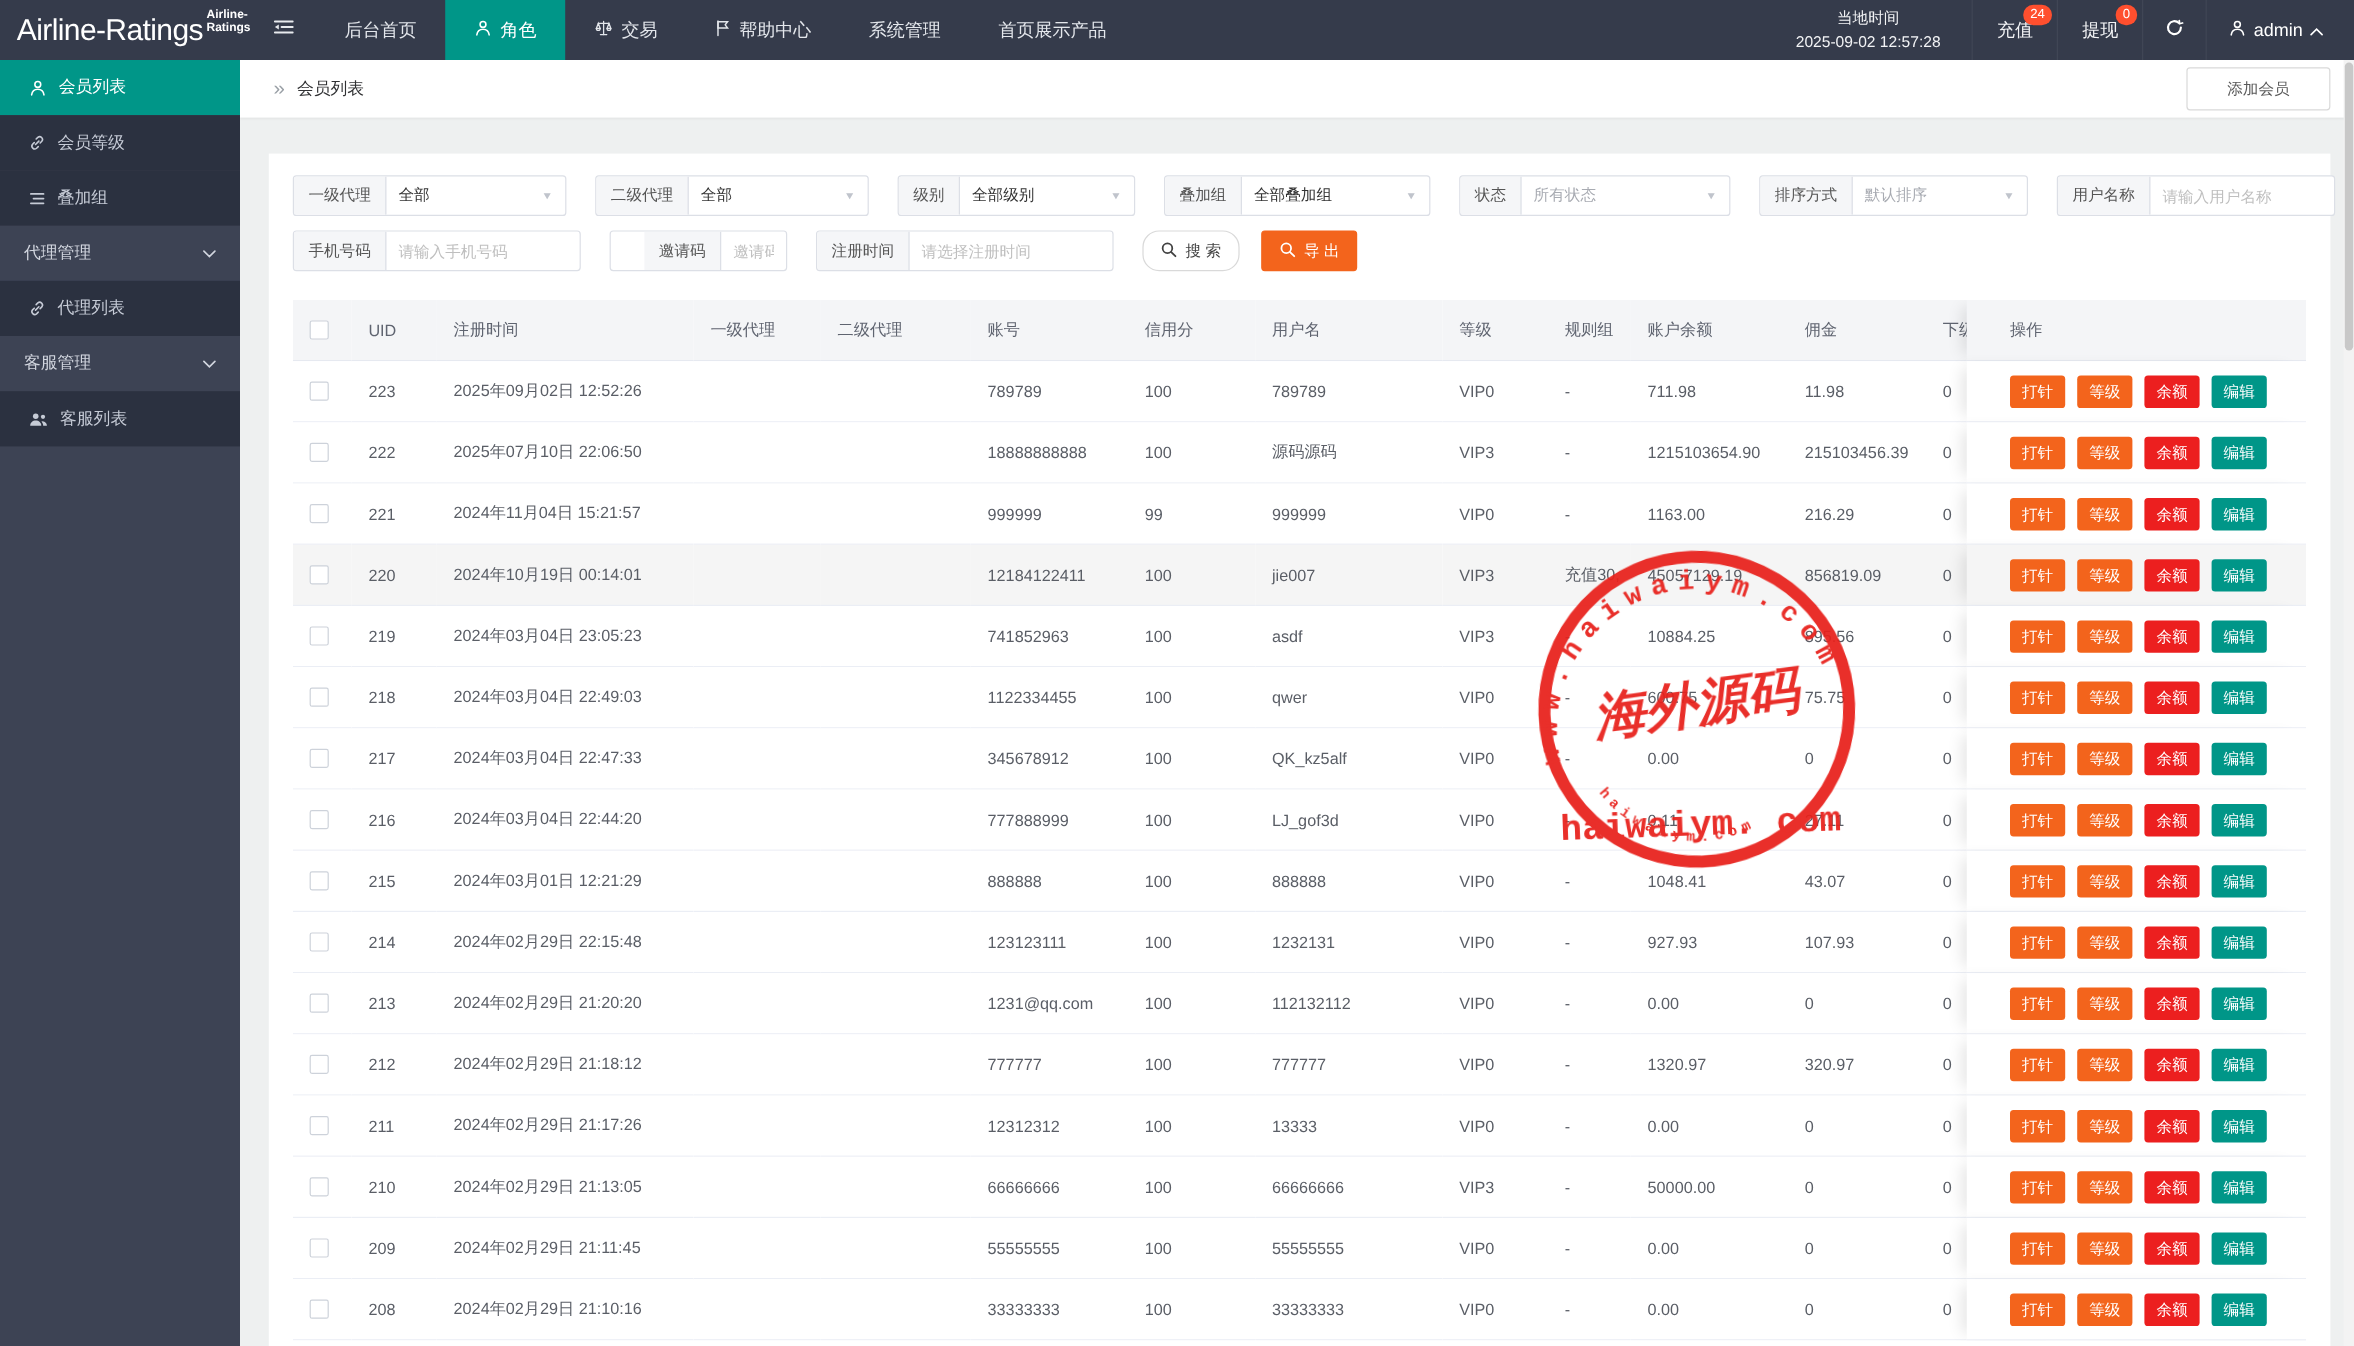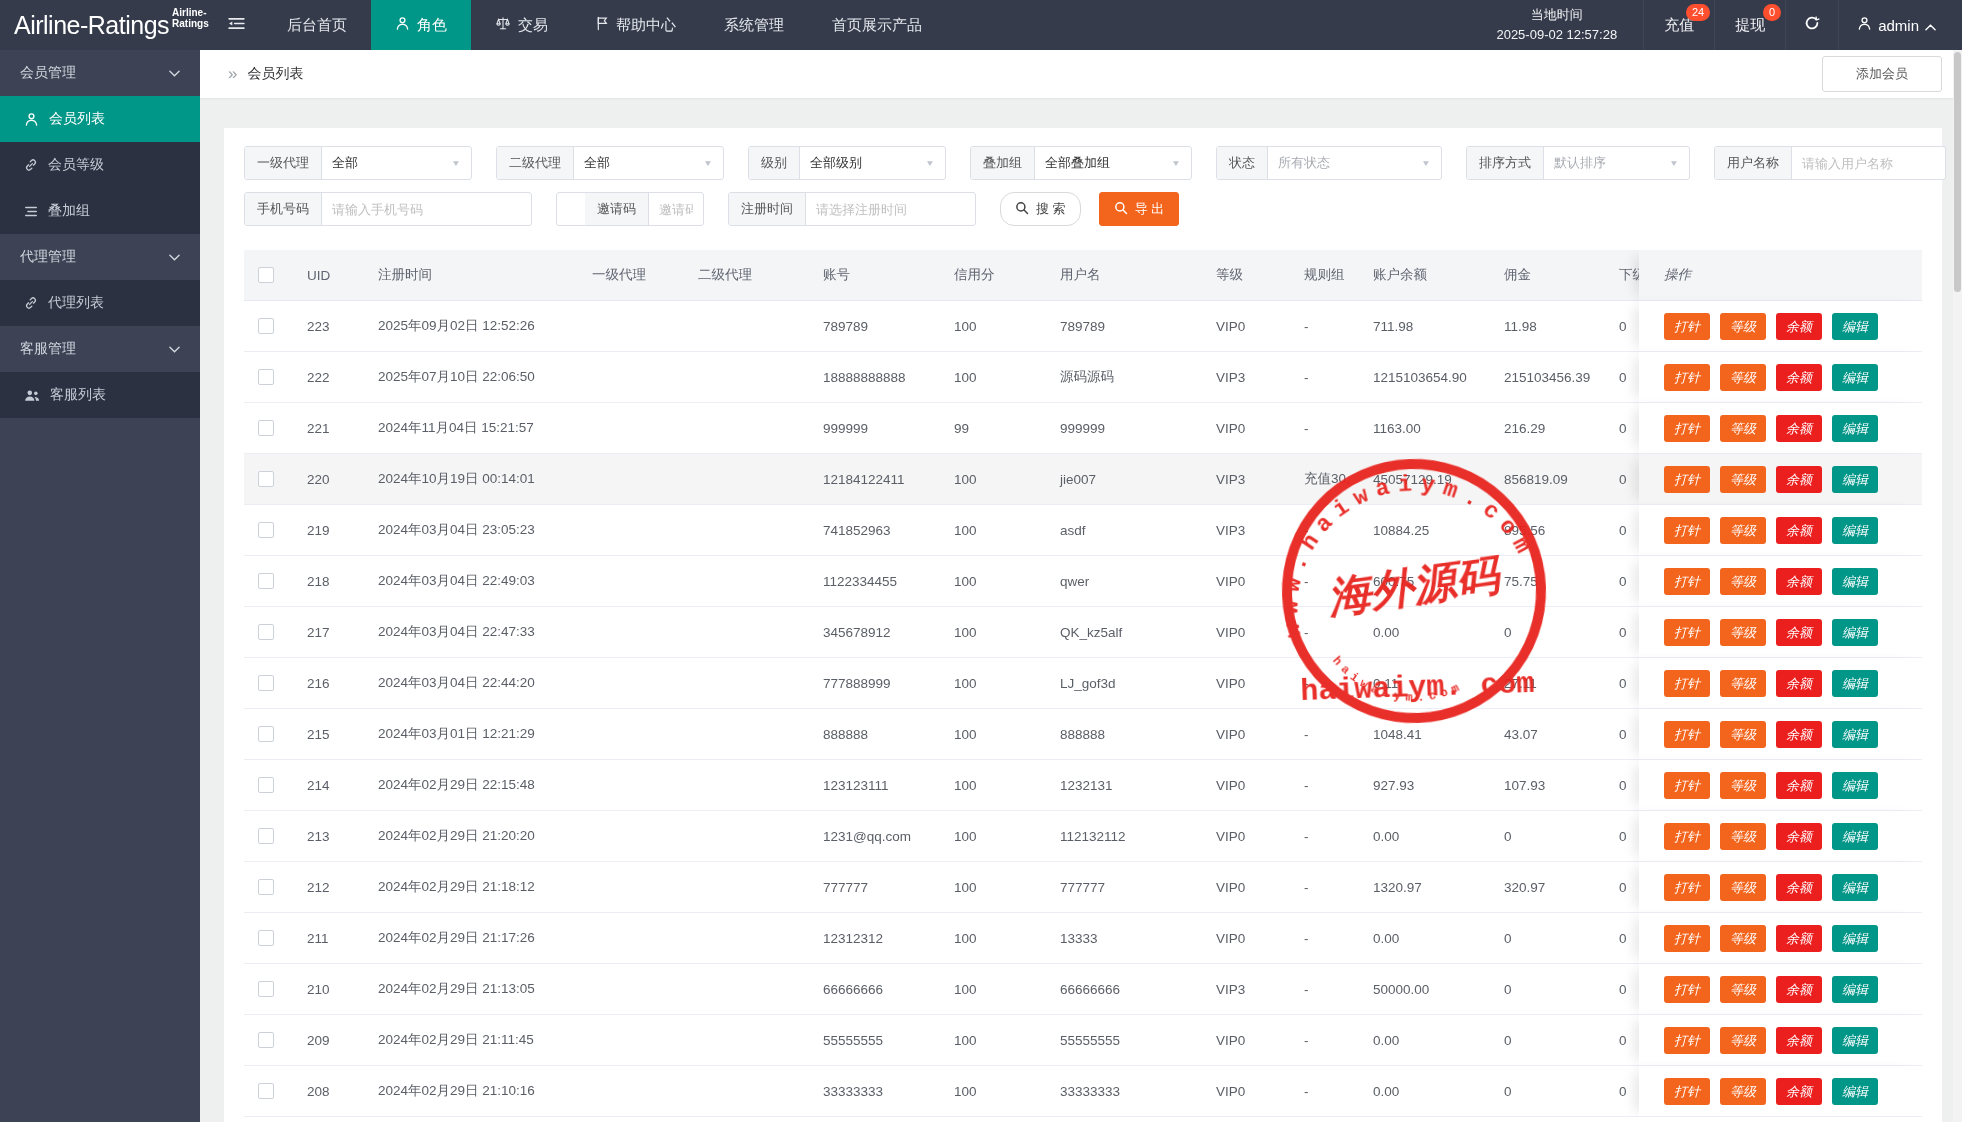--- a/index.html
+++ b/index.html
@@ -48,21 +48,21 @@
   .finput::placeholder { color:#bfbfbf; }
   .search-btn { height:34px; display:flex; align-items:center; gap:7px; padding:0 14px; background:#fff; border:1px solid #d9d9d9; border-radius:14px; font-size:13px; color:#424242; cursor:pointer; flex:none; }
   .export-btn { height:34px; display:flex; align-items:center; gap:7px; padding:0 14px; background:#f3641c; border:1px solid #f3641c; border-radius:3px; font-size:13px; color:#fff; cursor:pointer; flex:none; margin-left:-6px; }
 
   
   .tbl-wrap { margin-top:24px; position:relative; overflow:hidden; width:1678px; }
   table.member { border-collapse:separate; border-spacing:0; table-layout:fixed; width:1744px; font-size:13.5px; color:#5a5e66; }
   th,td { height:51px; padding:0 14px; text-align:left; font-weight:400; border-bottom:1px solid #ebeef5; white-space:nowrap; overflow:hidden; background:#fff; }
   thead th { background:#f4f5f7; color:#5f6470; border-bottom:1px solid #e6e9f0; }
   tr.hl td { background:#f5f5f5; }
-  td.ops,th.ops { position:sticky; right:0; box-shadow:-10px 0 12px -6px rgba(0,0,0,.10); padding-left:25px;font-style:italic; }
+  td.ops,th.ops { position:sticky; right:0; box-shadow:-10px 0 12px -6px rgba(0,0,0,.10); padding-left:36px; }
   .cb { width:16px; height:16px; border:1px solid #cdd2da; border-radius:2px; background:#fff; cursor:pointer; }
   .abtn { display:inline-block; margin-right:10px; padding:7px 10px; border-radius:3px; color:#fff; font-size:13px; line-height:1; cursor:pointer; }
   .abtn.c0,.abtn.c1 { background:#f3641c; }
   .abtn.c2 { background:#ec1f1f; }
   .abtn.c3 { background:#009688; }
 
   
   .stamp { position:absolute; left:1269px; top:446px; width:290px; height:290px; z-index:40; opacity:.93; pointer-events:none; transform:rotate(-2deg); }
 
   
@@ -143,28 +143,20 @@
           </svg></span>
       <span>admin</span>
       <span class="i"><svg viewBox="0 0 12 7" width="11" height="7" fill="none" stroke="currentColor" stroke-width="1.5" stroke-linecap="round">
             <path d="M1 6l5-5 5 5"></path>
           </svg></span>
     </div>
   </div>
 </div>
 
 <div class="sidebar" id="side-menu">
-    <div class="side-group">
-      <span>会员管理</span>
-      <span class="i">
-        <svg viewBox="0 0 12 7" width="11" height="7" fill="none" stroke="currentColor" stroke-width="1.5" stroke-linecap="round">
-          <path d="M1 1l5 5 5-5"></path>
-        </svg>
-      </span>
-    </div>
     <div class="side-item active">
       <span class="i">
         <svg viewBox="0 0 16 16" width="15" height="15" fill="none" stroke="currentColor" stroke-width="1.4">
           <circle cx="8" cy="4.6" r="2.6"></circle>
           <path d="M2.5 14c.5-3.2 2.8-5 5.5-5s5 1.8 5.5 5" stroke-linecap="round"></path>
         </svg>
       </span>
       <span>会员列表</span>
     </div>
     <div class="side-item">
@@ -274,21 +266,21 @@
           <span class="caret">▼</span>
         </div>
       </div>
       <div class="fgroup" style="width: 232px;">
         <span class="flabel">用户名称</span>
         <input class="finput" placeholder="请输入用户名称" style="">
       </div>
     </div>
   <div class="frow" id="filter-row-2">
 
-  <div class="fgroup" style="width: 288px;">
+  <div class="fgroup" style="width: 240px;">
         <span class="flabel">手机号码</span>
         <input class="finput" placeholder="请输入手机号码" style="">
       </div>
       <div class="fgroup" style="width: 148px; padding-left: 28px;">
         <span class="flabel">邀请码</span>
         <input class="finput" placeholder="邀请码" style="">
       </div>
       <div class="fgroup" style="width: 248px;">
         <span class="flabel">注册时间</span>
         <input class="finput" placeholder="请选择注册时间" style="">

